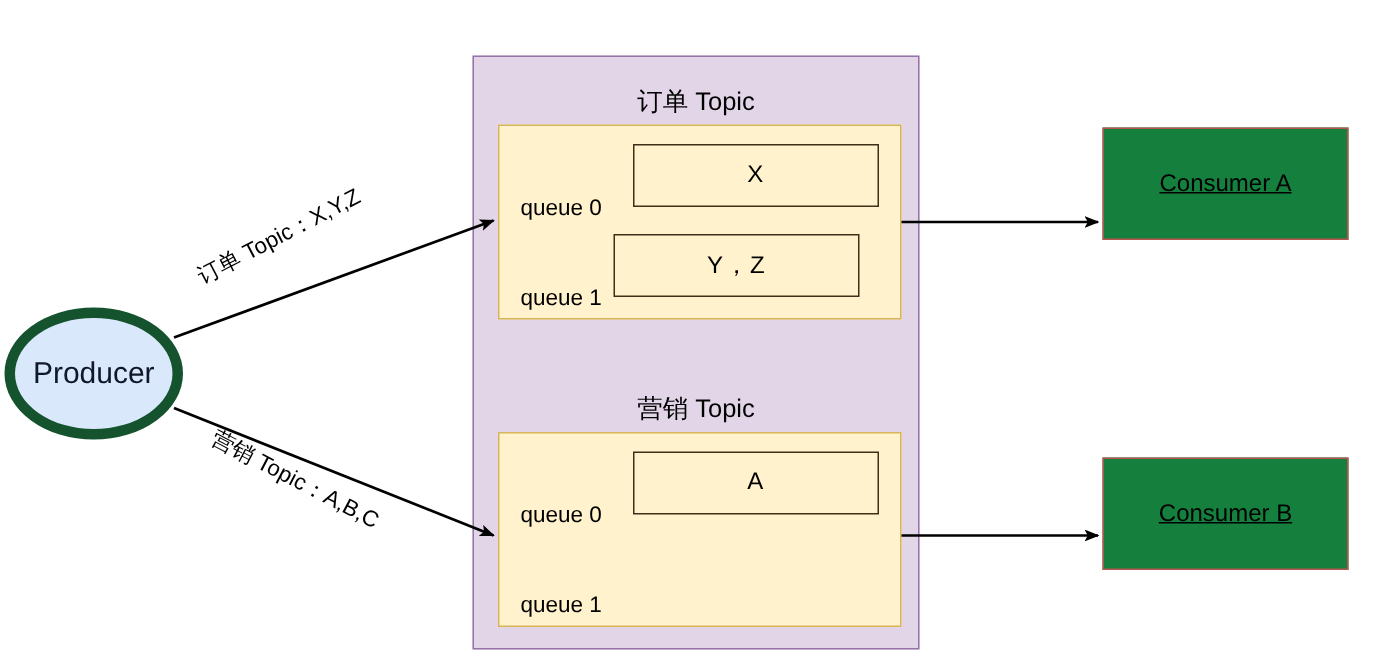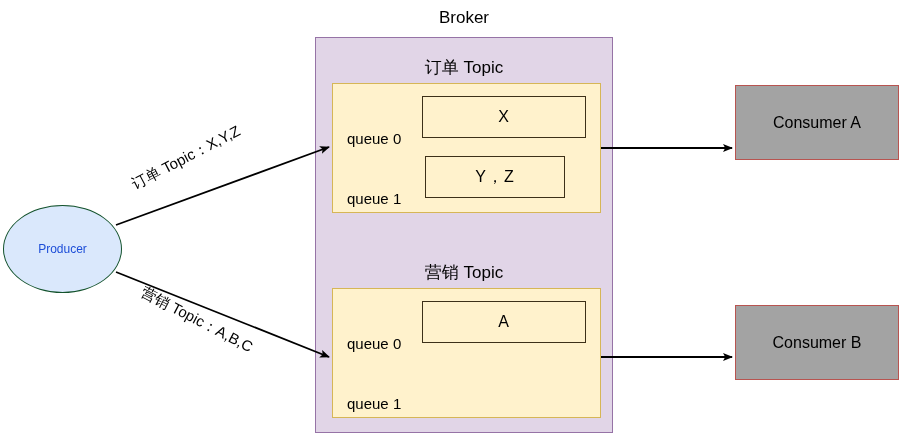--- a/index.html
+++ b/index.html
@@ -100,37 +100,38 @@
     letter-spacing: 1px;
   }
 
   
   #producer {
     left: 3px;
     top: 205px;
     width: 119px;
     height: 88px;
     background: #dae8fc;
-    border: 1px solid #14532d;
+    border: 7px solid #14532d;
     border-radius: 50%;
-    font-size: 12px;
-    color: #1d4ed8;
+    font-size: 20px;
+    color: #0f172a;
   }
 
   
   .consumer {
     position: absolute;
     box-sizing: border-box;
-    background: #a3a3a3;
+    background: #15803d;
     border: 1px solid #b85450;
     display: flex;
     align-items: center;
     justify-content: center;
     font-size: 16px;
     color: #000000;
+    text-decoration: underline;
   }
   #consumer-a { left: 735px; top: 85px; width: 164px; height: 75px; }
   #consumer-b { left: 735px; top: 305px; width: 164px; height: 75px; text-align: center; }
 
   .edge-label {
     position: absolute;
     font-size: 15px;
     color: #000000;
     white-space: nowrap;
     background: transparent;
@@ -151,33 +152,32 @@
 <body>
 
 <div id="canvas">
 
   <div class="node" id="broker-box"></div>
 
   <div class="topic-body" id="topic1-body">
     <div class="queue-label" style="left:14px; top:20px;">queue 0</div>
     <div class="msg-box" style="left:89px; top:12px; width:164px; height:42px;">X</div>
     <div class="queue-label" style="left:14px; top:80px;">queue 1</div>
-    <div class="msg-box" style="left:92px; top:72px; width:140px; height:42px;text-align:right;">Y，Z</div>
+    <div class="msg-box" style="left:76px; top:72px; width:164px; height:42px;text-align:right;">Y，Z</div>
   </div>
 
   <div class="topic-body" id="topic2-body">
     <div class="queue-label" style="left:14px; top:20px;">queue 0</div>
     <div class="msg-box" style="left:89px; top:12px; width:164px; height:42px;">A</div>
     <div class="queue-label" style="left:14px; top:80px;">queue 1</div>
   </div>
 
   <div class="topic-title" id="topic1-title">订单 Topic</div>
   <div class="topic-title" id="topic2-title">营销 Topic</div>
 
-  <div class="node" id="broker-title">Broker</div>
 
   <div class="node" id="producer">Producer</div>
 
   <div class="consumer" id="consumer-a">Consumer A</div>
   <div class="consumer" id="consumer-b">Consumer B</div>
 
   <svg class="svg-layer" viewBox="0 0 917 437">
     <defs>
       <marker id="arrowhead" markerWidth="10" markerHeight="8" refX="9" refY="4" orient="auto" markerUnits="userSpaceOnUse">
         <path d="M0,0 L10,4 L0,8 L2.2,4 Z" fill="#000000"></path>

